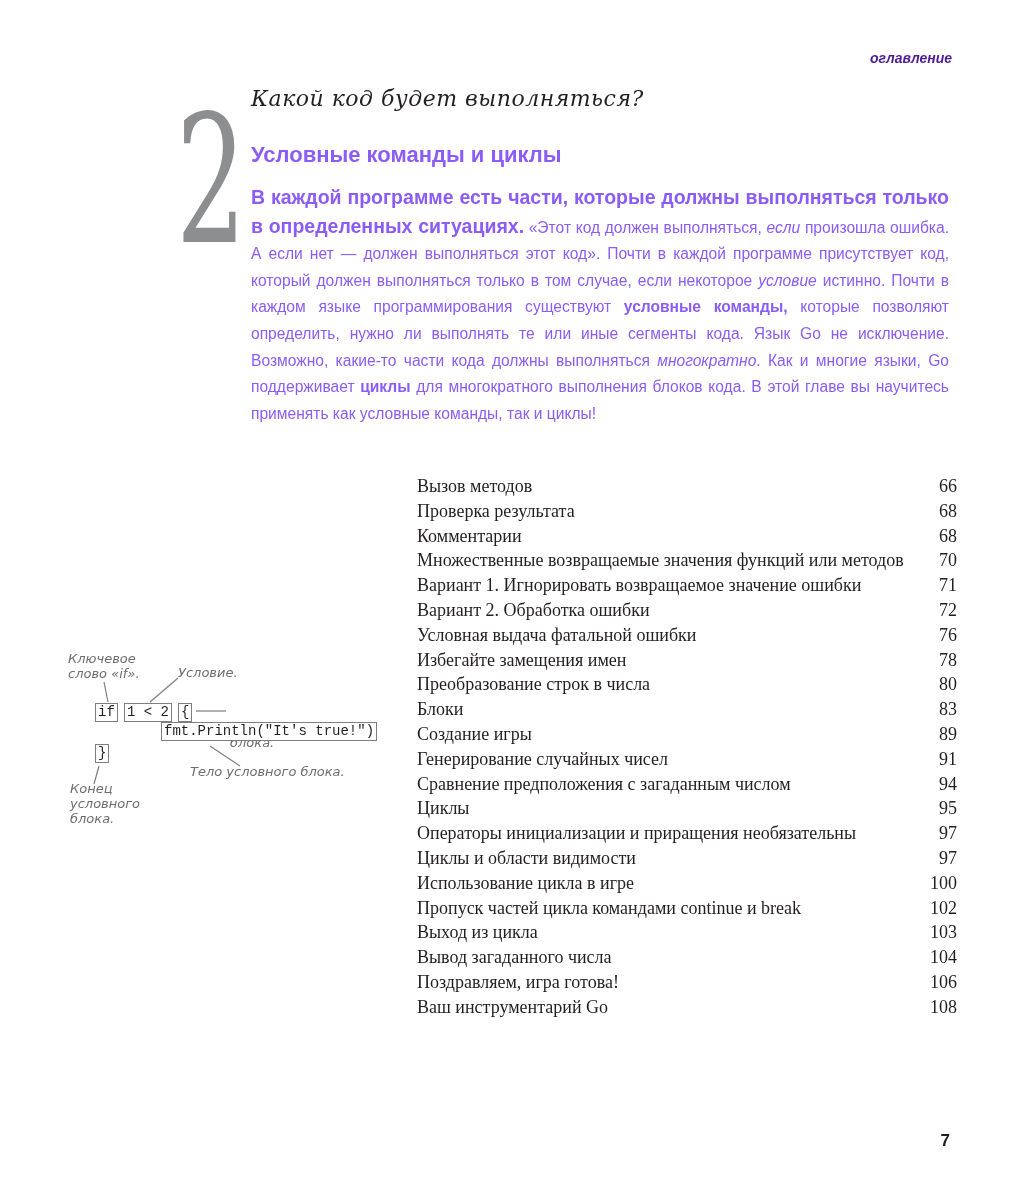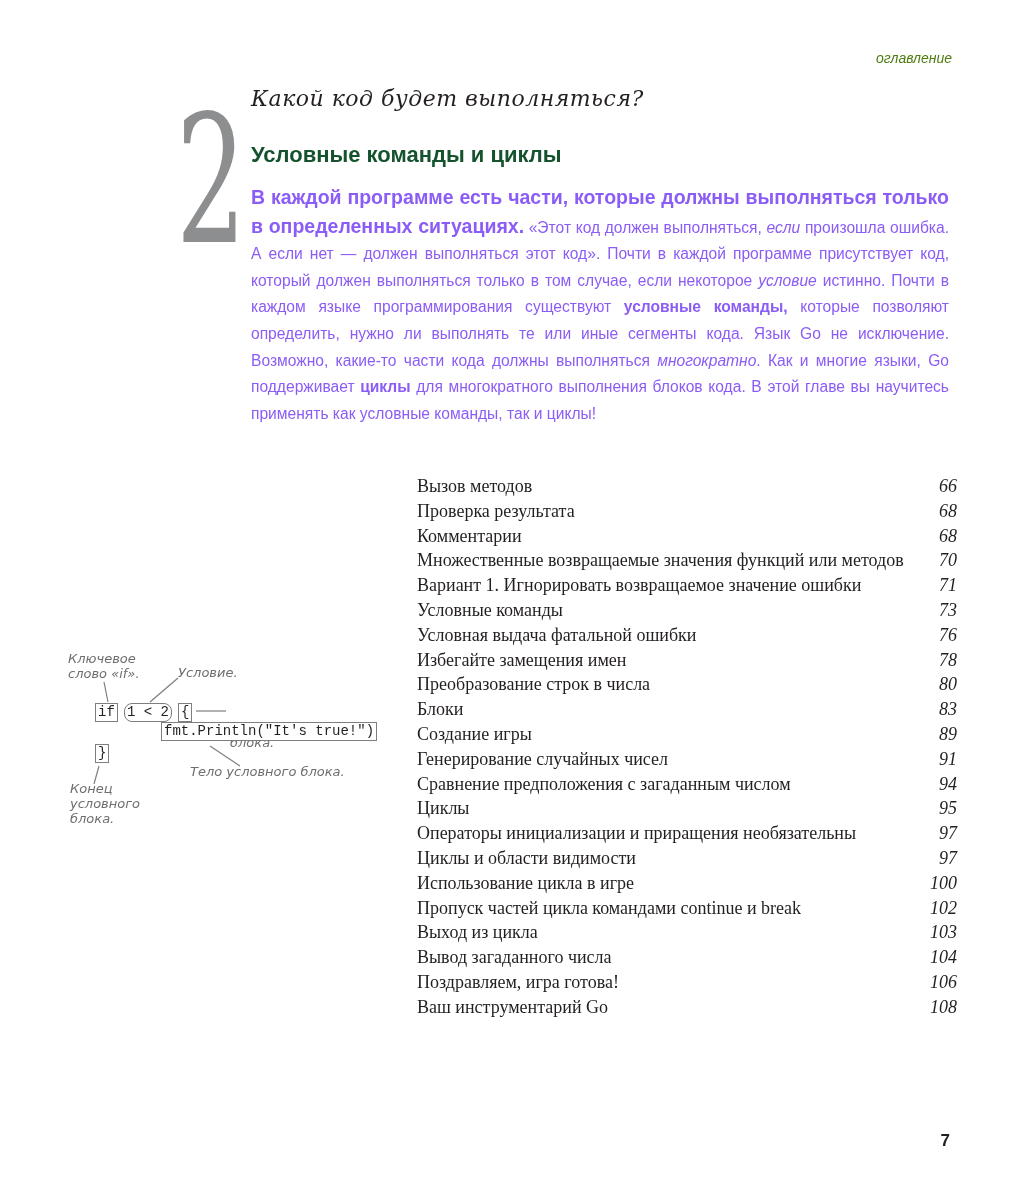--- a/index.html
+++ b/index.html
@@ -1,25 +1,25 @@
 <!DOCTYPE html>
 <html><head>
 <meta charset="utf-8">
 <style>
   html, body { margin: 0; padding: 0; background: #ffffff; }
   body { width: 1036px; height: 1200px; position: relative; overflow: hidden; color: #231f20; }
-  .running-head { position: absolute; top: 50px; right: 84px; font-family: "Liberation Sans", sans-serif; font-weight: normal; font-style: italic; font-size: 14px; color: #4d7c0f; }
+  .running-head { position: absolute; top: 50px; right: 84px; font-family: "Liberation Sans", sans-serif; font-weight: bold; font-style: italic; font-size: 14px; color: #4c1d95; }
   .chapter-num { position: absolute; left: 176px; top: 92px; font-family: "DejaVu Serif", serif; font-size: 178px; line-height: 1; color: #8d8e90; font-weight: normal; transform: scaleX(0.62); transform-origin: left top; }
   .chapter-kicker { position: absolute; left: 251px; top: 86px; font-family: "DejaVu Serif", serif; font-size: 22px; color: #231f20; letter-spacing: 0.5px; font-style: italic; }
-  .chapter-title { position: absolute; left: 251px; top: 142px; font-family: "Liberation Sans", sans-serif; font-weight: bold; font-size: 22px; color: #14532d; }
+  .chapter-title { position: absolute; left: 251px; top: 142px; font-family: "Liberation Sans", sans-serif; font-weight: bold; font-size: 22px; color: #8b5cf6; }
   .intro { position: absolute; left: 251px; top: 184px; width: 698px; font-family: "Liberation Sans", sans-serif; font-size: 15.6px; line-height: 26.6px; text-align: justify; color: #8b5cf6; }
   .intro .lead { font-weight: bold; font-size: 19.5px; line-height: 26px; }
   .toc { position: absolute; left: 417px; top: 474px; width: 540px; font-family: "Liberation Serif", serif; font-size: 18px; color: #231f20; }
   .toc-row { display: flex; justify-content: space-between; height: 24.8px; line-height: 24.8px; }
-  .toc-page { text-align: left; font-style: italic; }
+  .toc-page { text-align: left; }
   .page-number { position: absolute; right: 86px; top: 1131px; font-family: "Liberation Sans", sans-serif; font-weight: bold; font-size: 17px; }
   .diagram { position: absolute; left: 60px; top: 640px; width: 360px; height: 200px; }
   .code-box { position: absolute; font-family: "Liberation Mono", monospace; font-size: 14px; line-height: 17px; color: #231f20; border: 1.5px solid #7d7e80; padding: 0 2px; background: #fff; }
   .ann { position: absolute; font-family: "DejaVu Sans", sans-serif; font-style: italic; font-size: 13px; line-height: 15px; color: #6d6e70; }
   svg.lines { position: absolute; left: 0; top: 0; }
 </style>
 </head>
 <body>
 
 <div class="running-head">оглавление</div>
@@ -49,21 +49,21 @@
       <div>блока.</div>
     </div>
   <div class="ann" style="left:130px; top:124px;">Тело условного блока.</div>
   <div class="ann" style="left:10px; top:141px;">
       <div>Конец</div>
       <div>условного</div>
       <div>блока.</div>
     </div>
 
   <div class="code-box" style="left:35px; top:63px;">if</div>
-  <div class="code-box" style="left:64px; top:63px;border-radius:8px;">1 &lt; 2</div>
+  <div class="code-box" style="left:64px; top:63px;">1 &lt; 2</div>
   <div class="code-box" style="left:118px; top:63px;">{</div>
   <div class="code-box" style="left:101px; top:82px;">fmt.Println("It's true!")</div>
   <div class="code-box" style="left:35px; top:104px;">}</div>
 </div>
 
 <div class="toc" id="toc">
     <div class="toc-row">
       <span>Вызов методов</span>
       <span class="toc-page">66</span>
     </div>
@@ -77,22 +77,22 @@
     </div>
     <div class="toc-row">
       <span>Множественные возвращаемые значения функций или методов</span>
       <span class="toc-page">70</span>
     </div>
     <div class="toc-row">
       <span>Вариант 1. Игнорировать возвращаемое значение ошибки</span>
       <span class="toc-page">71</span>
     </div>
     <div class="toc-row">
-      <span>Условные команды</span>
-      <span class="toc-page">73</span>
+      <span>Вариант 2. Обработка ошибки</span>
+      <span class="toc-page">72</span>
     </div>
     <div class="toc-row">
       <span>Условная выдача фатальной ошибки</span>
       <span class="toc-page">76</span>
     </div>
     <div class="toc-row">
       <span>Избегайте замещения имен</span>
       <span class="toc-page">78</span>
     </div>
     <div class="toc-row">

